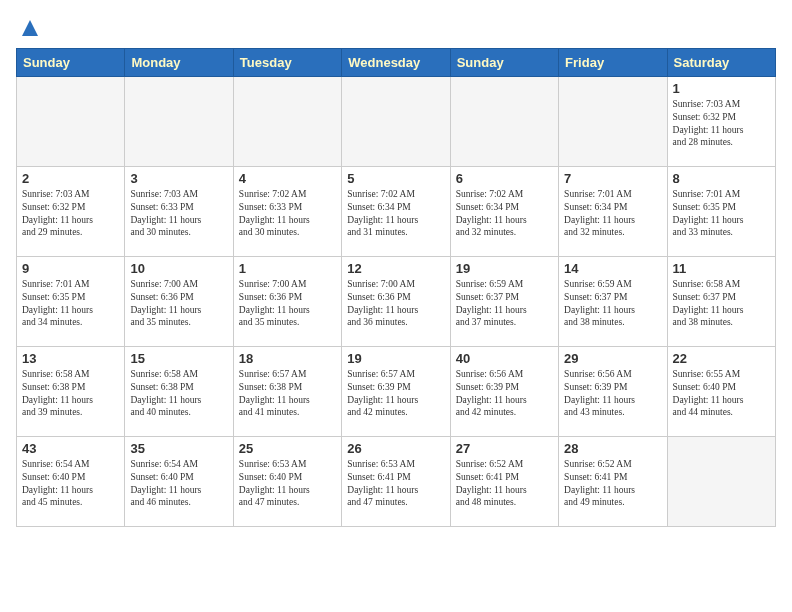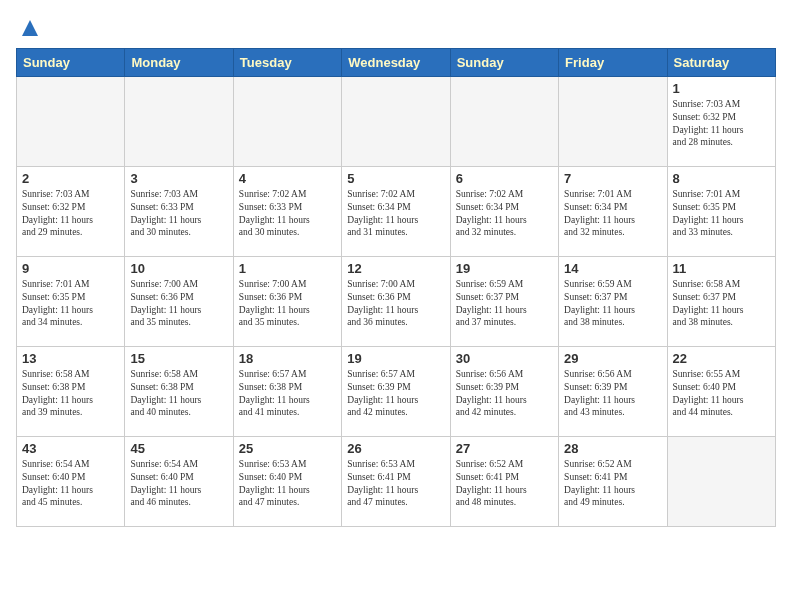--- a/index.html
+++ b/index.html
@@ -266,21 +266,21 @@
 and 41 minutes.</div>
         </td>
         <td>
           <span class="day-number">19</span>
           <div class="day-info" style="white-space: pre-line;">Sunrise: 6:57 AM
 Sunset: 6:39 PM
 Daylight: 11 hours
 and 42 minutes.</div>
         </td>
         <td>
-          <span class="day-number">30</span>
+          <span class="day-number">40</span>
           <div class="day-info" style="white-space: pre-line;">Sunrise: 6:56 AM
 Sunset: 6:39 PM
 Daylight: 11 hours
 and 42 minutes.</div>
         </td>
         <td>
           <span class="day-number">29</span>
           <div class="day-info" style="white-space: pre-line;">Sunrise: 6:56 AM
 Sunset: 6:39 PM
 Daylight: 11 hours
@@ -296,21 +296,21 @@
       </tr>
       <tr>
         <td>
           <span class="day-number">43</span>
           <div class="day-info" style="white-space: pre-line;">Sunrise: 6:54 AM
 Sunset: 6:40 PM
 Daylight: 11 hours
 and 45 minutes.</div>
         </td>
         <td>
-          <span class="day-number">45</span>
+          <span class="day-number">35</span>
           <div class="day-info" style="white-space: pre-line;">Sunrise: 6:54 AM
 Sunset: 6:40 PM
 Daylight: 11 hours
 and 46 minutes.</div>
         </td>
         <td>
           <span class="day-number">25</span>
           <div class="day-info" style="white-space: pre-line;">Sunrise: 6:53 AM
 Sunset: 6:40 PM
 Daylight: 11 hours

